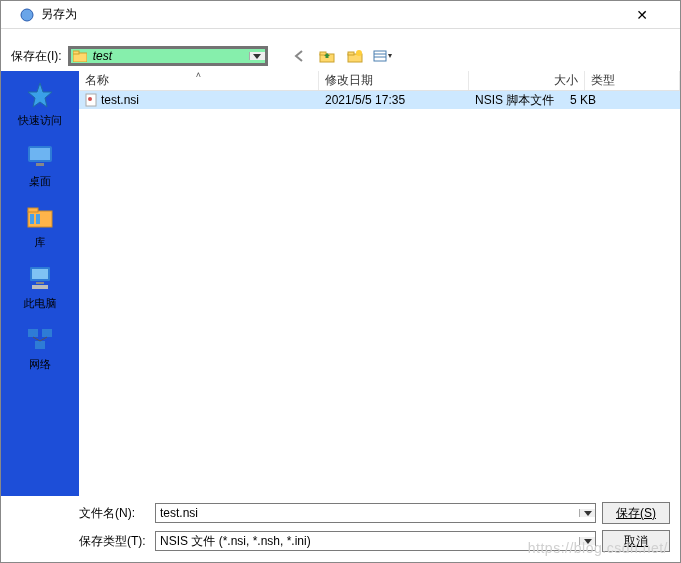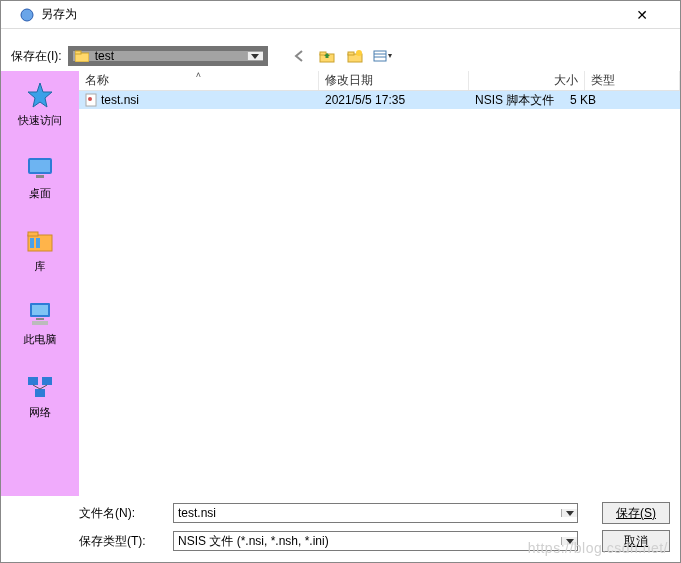--- a/index.html
+++ b/index.html
@@ -34,39 +34,39 @@
     height: 30px;
     display: flex;
     align-items: center;
     padding: 2px 10px;
     gap: 6px;
     margin-top: 12px;
   }
   .toprow label { white-space: nowrap; }
   .combo {
     display: flex; align-items: center;
-    border: 5px solid #737373;
-    height: 20px; background:#a3a3a3;
+    border: 3px solid #737373;
+    height: 20px; background:#86efac;font-style:italic;
   }
   .combo.folder { width: 200px; }
   .combo .cicon { width:18px; display:flex;align-items:center;justify-content:center;}
   .combo .ctext { flex:1; padding:0 4px; font-size:12px;}
   .combo .carrow { width:16px; border-left:1px solid #aaa; display:flex;align-items:center;justify-content:center; background:#efefef;}
   .tb-btn { width:22px;height:22px; display:flex;align-items:center;justify-content:center; cursor:pointer;}
   .body {
     flex: 1;
     display: flex;
     min-height: 0;
   }
   .places {
     width: 78px;
     padding-top: 4px;
     display:flex;flex-direction:column;align-items:center;
-    gap:14px;
-    background:#f0abfc;
+    gap:2px;
+    background:#1d4ed8;
   }
   .place {
     width: 68px;
     display:flex;flex-direction:column;align-items:center;
     padding:4px 0 6px;
     cursor:pointer;
   }
   .place .picon { width:32px;height:32px; display:flex;align-items:center;justify-content:center;}
   .place .plabel { margin-top:2px; font-size:11px; text-align:center;}
   .listpane {
@@ -105,21 +105,21 @@
   .cell { padding:0 6px; overflow:hidden; white-space:nowrap; }
   .cell.c-name{flex:0 0 240px; display:flex;align-items:center;gap:4px;}
   .cell.c-date{flex:0 0 150px;}
   .cell.c-type{flex:0 0 95px;}
   .cell.c-size{flex:1; text-align:left;}
   .bottom {
     padding: 6px 10px 10px 78px;
     display:flex;flex-direction:column;gap:6px;
     position:relative;
   }
-  .brow { display:flex;align-items:center;gap:24px; }
+  .brow { display:flex;align-items:center;gap:6px; }
   .brow label { width:70px; white-space:nowrap;}
   .brow .bcombo {
     flex:1;
     display:flex;align-items:center;
     border:1px solid #7a7a7a; height:20px; background:#fff;
   }
   .brow .bcombo .btext{flex:1;padding:0 4px;}
   .brow .bcombo .barrow{width:16px;border-left:1px solid #aaa;background:#efefef;display:flex;align-items:center;justify-content:center;}
   .btn {
     width:68px;height:22px;

